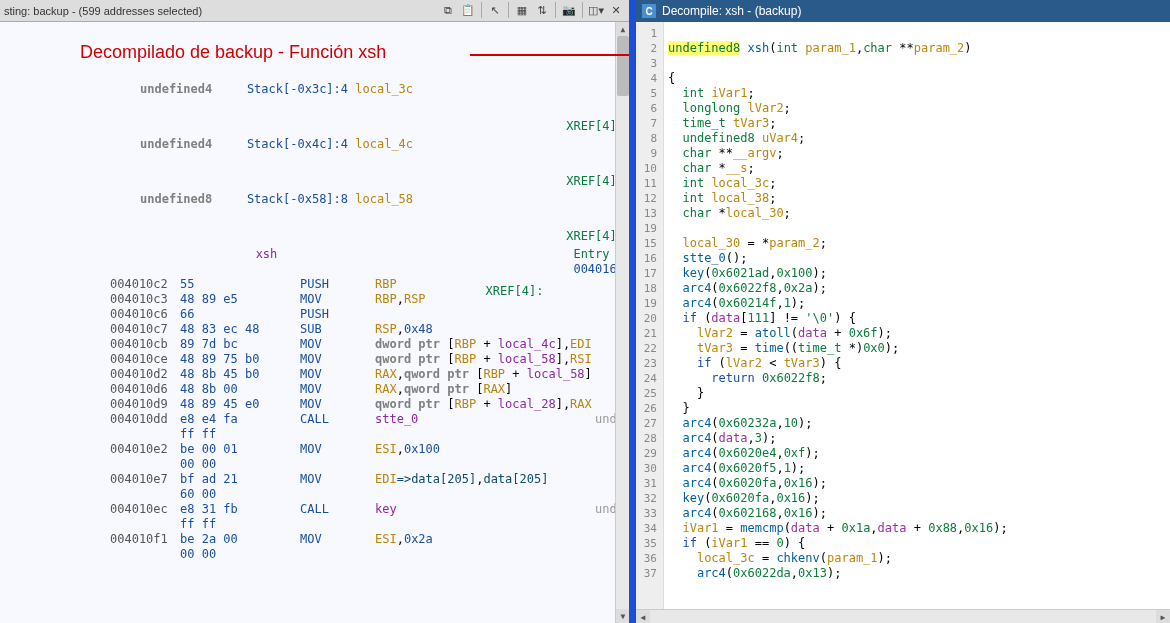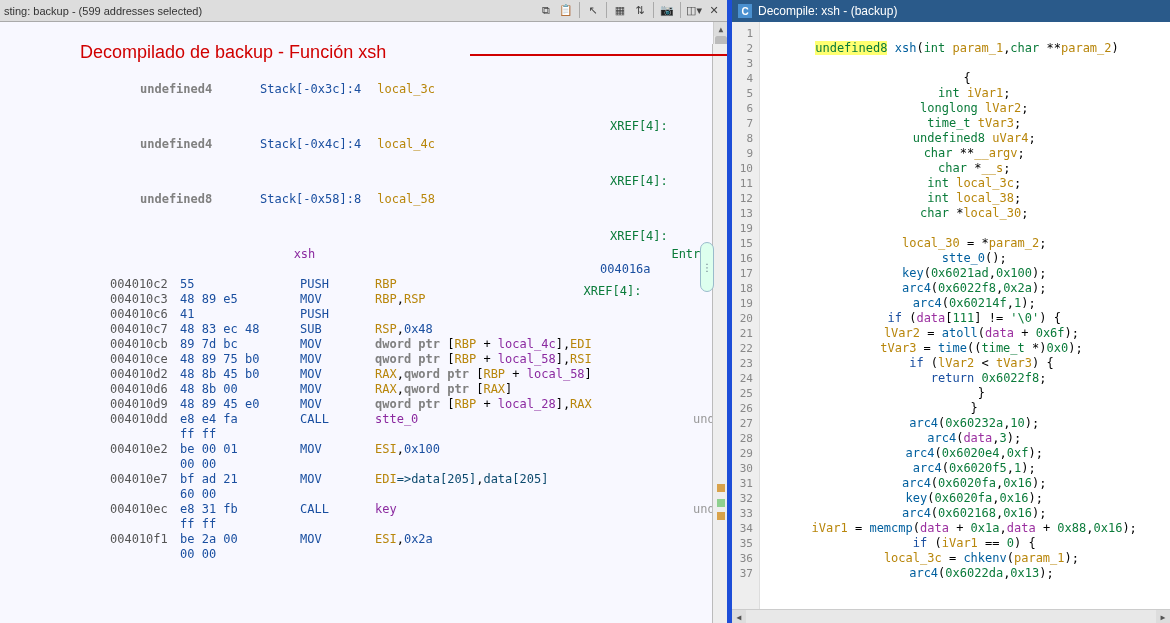--- a/index.html
+++ b/index.html
@@ -6,21 +6,21 @@
   body {
     font-family: "DejaVu Sans Mono", "Consolas", monospace;
     font-size: 12px;
     background: #f0f0f0;
     width: 1170px;
     height: 623px;
     overflow: hidden;
     position: relative;
   }
   .container { display: flex; height: 100%; }
-  .left-pane { width: 732px; display: flex; flex-direction: column; border-right: 5px solid #1d4ed8; }
+  .left-pane { width: 636px; display: flex; flex-direction: column; border-right: 7px solid #1d4ed8; }
   .right-pane { flex: 1; display: flex; flex-direction: column; }
 
   .listing-bar {
     height: 22px;
     background: #ddd;
     display: flex;
     align-items: center;
     padding: 0 4px;
     font-family: sans-serif;
     font-size: 11px;
@@ -155,21 +155,21 @@
     background: #eee;
     color: #888;
     text-align: right;
     padding: 4px 6px 4px 0;
     line-height: 15px;
     font-size: 11px;
     border-right: 1px solid #ddd;
   }
   .gutter div { height: 15px; }
   .decomp-code { flex: 1; padding: 4px 0 4px 4px; line-height: 15px; white-space: pre; }
-  .decomp-code div { height: 15px; text-align: center; }
+  .decomp-code div { height: 15px; }
   .kw { color: #1a4fa0; }
   .ty { color: #0a7b3a; }
   .fn2 { color: #005f9e; }
   .var { color: #b8860b; }
   .nm { color: #0a7b3a; }
   .hl { background: #ffff70; }
   .pur { color: #9b30a0; margin-top: 8px; }
   .right-scroll-h {
     height: 14px;
     background: #e8e8e8;
@@ -243,21 +243,21 @@
             <div class="listing-line listing-var"><span class="type" style="width:120px;display:inline-block">undefined4</span><span class="num" style="width:110px;display:inline-block">Stack[-0x3c]:4</span><span class="reg" style="width:200px;display:inline-block"> local_3c</span><span class="str" style="display:inline-block;margin-left:40px">XREF[4]:</span></div>
             <div class="listing-line blank"></div>
             <div class="listing-line listing-var"><span class="type" style="width:120px;display:inline-block">undefined4</span><span class="num" style="width:110px;display:inline-block">Stack[-0x4c]:4</span><span class="reg" style="width:200px;display:inline-block"> local_4c</span><span class="str" style="display:inline-block;margin-left:40px">XREF[4]:</span></div>
             <div class="listing-line blank"></div>
             <div class="listing-line listing-var"><span class="type" style="width:120px;display:inline-block">undefined8</span><span class="num" style="width:110px;display:inline-block">Stack[-0x58]:8</span><span class="reg" style="width:200px;display:inline-block"> local_58</span><span class="str" style="display:inline-block;margin-left:40px">XREF[4]:</span></div>
             <div class="listing-line blank"></div>
             <div class="listing-line"><span class="col-addr"></span><span class="col-bytes"></span><span class="fn" style="width:300px;display:inline-block">xsh</span><span class="str">XREF[4]:</span><span class="entry" style="margin-left:30px">Entry P</span></div>
             <div class="listing-line"><span style="width:490px;display:inline-block"></span><span class="num">004016a</span></div>
             <div class="listing-line"><span class="col-addr">004010c2</span><span class="col-bytes">55</span><span class="col-mnem">PUSH</span><span class="col-ops"><span class="reg">RBP</span></span></div>
             <div class="listing-line"><span class="col-addr">004010c3</span><span class="col-bytes">48 89 e5</span><span class="col-mnem">MOV</span><span class="col-ops"><span class="reg">RBP</span><span>,</span><span class="reg">RSP</span></span></div>
-            <div class="listing-line"><span class="col-addr">004010c6</span><span class="col-bytes">41</span><span class="col-mnem">PUSH</span></div>
+            <div class="listing-line"><span class="col-addr">004010c6</span><span class="col-bytes">66</span><span class="col-mnem">PUSH</span></div>
             <div class="listing-line"><span class="col-addr">004010c7</span><span class="col-bytes">48 83 ec 48</span><span class="col-mnem">SUB</span><span class="col-ops"><span class="reg">RSP</span><span>,</span><span class="num">0x48</span></span></div>
             <div class="listing-line"><span class="col-addr">004010cb</span><span class="col-bytes">89 7d bc</span><span class="col-mnem">MOV</span><span class="col-ops"><span class="type">dword ptr </span><span>[</span><span class="reg">RBP</span><span> + </span><span class="local">local_4c</span><span>],</span><span class="reg">EDI</span></span></div>
             <div class="listing-line"><span class="col-addr">004010ce</span><span class="col-bytes">48 89 75 b0</span><span class="col-mnem">MOV</span><span class="col-ops"><span class="type">qword ptr </span><span>[</span><span class="reg">RBP</span><span> + </span><span class="local">local_58</span><span>],</span><span class="reg">RSI</span></span></div>
             <div class="listing-line"><span class="col-addr">004010d2</span><span class="col-bytes">48 8b 45 b0</span><span class="col-mnem">MOV</span><span class="col-ops"><span class="reg">RAX</span><span>,</span><span class="type">qword ptr </span><span>[</span><span class="reg">RBP</span><span> + </span><span class="local">local_58</span><span>]</span></span></div>
             <div class="listing-line"><span class="col-addr">004010d6</span><span class="col-bytes">48 8b 00</span><span class="col-mnem">MOV</span><span class="col-ops"><span class="reg">RAX</span><span>,</span><span class="type">qword ptr </span><span>[</span><span class="reg">RAX</span><span>]</span></span></div>
             <div class="listing-line"><span class="col-addr">004010d9</span><span class="col-bytes">48 89 45 e0</span><span class="col-mnem">MOV</span><span class="col-ops"><span class="type">qword ptr </span><span>[</span><span class="reg">RBP</span><span> + </span><span class="local">local_28</span><span>],</span><span class="reg">RAX</span></span></div>
             <div class="listing-line"><span class="col-addr">004010dd</span><span class="col-bytes">e8 e4 fa</span><span class="col-mnem">CALL</span><span class="col-ops"><span class="fn">stte_0</span></span><span class="dim">unde</span></div>
             <div class="listing-line"><span class="col-addr"></span><span class="col-bytes">ff ff</span><span class="col-mnem"></span><span class="col-ops"></span></div>
             <div class="listing-line"><span class="col-addr">004010e2</span><span class="col-bytes">be 00 01</span><span class="col-mnem">MOV</span><span class="col-ops"><span class="reg">ESI</span><span>,</span><span class="num">0x100</span></span></div>
             <div class="listing-line"><span class="col-addr"></span><span class="col-bytes">00 00</span><span class="col-mnem"></span><span class="col-ops"></span></div>

